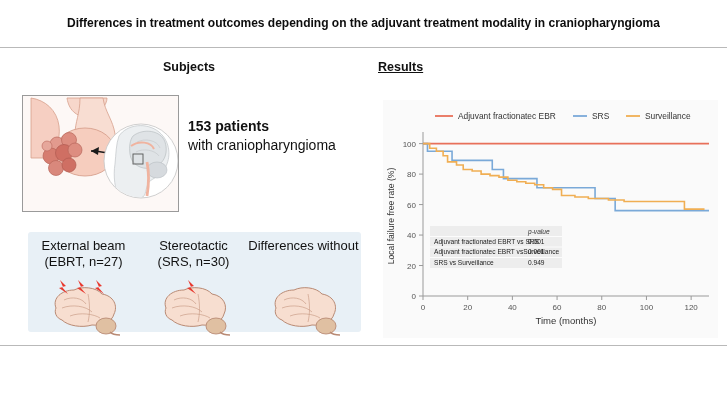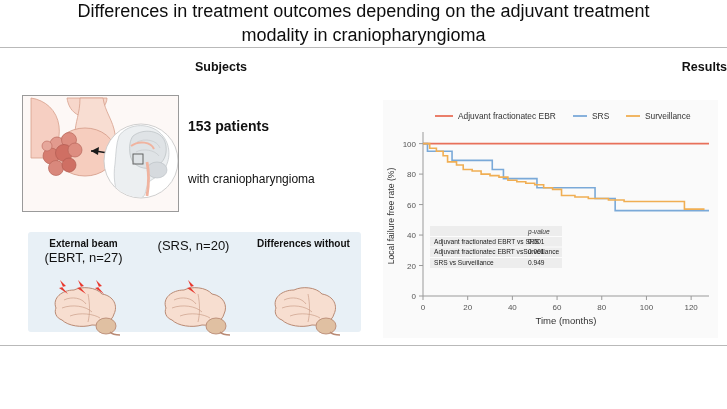--- a/index.html
+++ b/index.html
@@ -13,60 +13,60 @@
   }
   .page{position:relative;width:727px;height:409px;}
 
   
   .title-bar{
     position:absolute;left:0;top:0;width:727px;height:46px;
     display:flex;align-items:center;justify-content:center;
   }
   .title-text{
     width:640px;text-align:center;
-    font-size:18px;font-weight:normal;line-height:1.35;
+    font-size:12px;font-weight:bold;line-height:1.35;
     color:#0d0d0d;
   }
   .rule{position:absolute;left:0;width:727px;height:1px;background:#b9b9b9;}
   .rule-top{top:47px;}
   .rule-bottom{top:345px;}
 
   
   .body-area{position:absolute;left:0;top:48px;width:727px;height:297px;background:#fff;}
 
   .panel-head{
     position:absolute;font-size:12.5px;font-weight:bold;color:#111;
   }
-  .head-subjects{left:0;top:60px;width:378px;text-align:center;padding-left:32px;}
-  .head-results{left:378px;top:60px;width:349px;text-align:right;}
+  .head-subjects{left:0;top:60px;width:378px;text-align:center;}
+  .head-results{left:378px;top:60px;width:349px;text-align:left;text-decoration:underline;}
 
   
   .anat-box{
     position:absolute;left:22px;top:95px;width:155px;height:115px;
     border:1px solid #9a9a9a;background:#fdf7f5;overflow:hidden;
   }
   .anat-svg{display:block;width:155px;height:115px;}
 
   
   .patients{position:absolute;left:188px;top:118px;width:180px;}
   .patients .big{font-size:14px;font-weight:bold;color:#111;line-height:1.25;}
-  .patients .sub{font-size:12px;color:#111;line-height:1.32;margin-top:36px;}
+  .patients .sub{font-size:14px;color:#111;line-height:1.32;}
 
   
   .groups-box{
     position:absolute;left:28px;top:232px;width:333px;height:100px;
     background:#e8f0f6;border-radius:3px;
   }
   .group{
     position:absolute;top:6px;width:111px;text-align:center;
   }
   .g1{left:0px;}
   .g2{left:110px;}
   .g3{left:220px;}
-  .group .gt{font-size:10px;font-weight:bold;line-height:1.22;color:#111;}
+  .group .gt{font-size:13px;font-weight:normal;line-height:1.22;color:#111;}
   .group .gn{font-size:13px;font-weight:normal;line-height:1.22;color:#111;}
   .brain{position:absolute;left:50%;transform:translateX(-50%);top:42px;width:92px;height:56px;}
 
   
   .chart-wrap{position:absolute;left:383px;top:100px;width:335px;height:238px;background:#fafafa;}
   .chart-svg{display:block;}
 
   
   .concl-area{position:absolute;left:0;top:346px;width:727px;height:63px;background:#fff;}
 </style>
@@ -151,21 +151,22 @@
         <ellipse cx="68" cy="46" rx="10" ry="8" fill="#e0c0a2" stroke="#b98a74" stroke-width="0.9"></ellipse>
         <path d="M72 52 C 74 54, 78 55, 82 55" fill="none" stroke="#b98a74" stroke-width="1.6"></path>
 
         <path d="M22 0 L 28 6 L 24 7 L 30 14 L 21 8 L 25 7 Z" fill="#e8392f"></path>
         <path d="M40 0 L 46 6 L 42 7 L 48 14 L 39 8 L 43 7 Z" fill="#e8392f"></path>
         <path d="M58 0 L 64 6 L 60 7 L 66 14 L 57 8 L 61 7 Z" fill="#e8392f"></path>
       </svg>
     </div>
 
     <div class="group g2">
-      <div class="gn">(SRS, n=20)</div>
+      <div class="gt">Stereotactic</div>
+      <div class="gn">(SRS, n=30)</div>
       <svg class="brain" viewBox="0 0 92 56" xmlns="http://www.w3.org/2000/svg">
         <path d="M18 28 C 14 18, 24 10, 36 10 C 44 6, 58 7, 64 14 C 76 16, 80 26, 76 34 C 74 42, 64 46, 54 45 C 44 48, 30 46, 24 40 C 18 38, 16 32, 18 28 Z" fill="#f7ded0" stroke="#b98a74" stroke-width="1"></path>
         <path d="M26 20 C 34 16, 44 18, 48 24" fill="none" stroke="#cc9f89" stroke-width="0.7"></path>
         <path d="M24 28 C 34 24, 48 26, 54 32" fill="none" stroke="#cc9f89" stroke-width="0.7"></path>
         <path d="M32 36 C 42 32, 56 34, 62 38" fill="none" stroke="#cc9f89" stroke-width="0.7"></path>
         <path d="M50 14 C 52 24, 52 34, 50 42" fill="none" stroke="#cc9f89" stroke-width="0.7"></path>
         <ellipse cx="68" cy="46" rx="10" ry="8" fill="#e0c0a2" stroke="#b98a74" stroke-width="0.9"></ellipse>
         <path d="M72 52 C 74 54, 78 55, 82 55" fill="none" stroke="#b98a74" stroke-width="1.6"></path>
         <path d="M40 0 L 46 6 L 42 7 L 48 14 L 39 8 L 43 7 Z" fill="#e8392f"></path>
       </svg>

